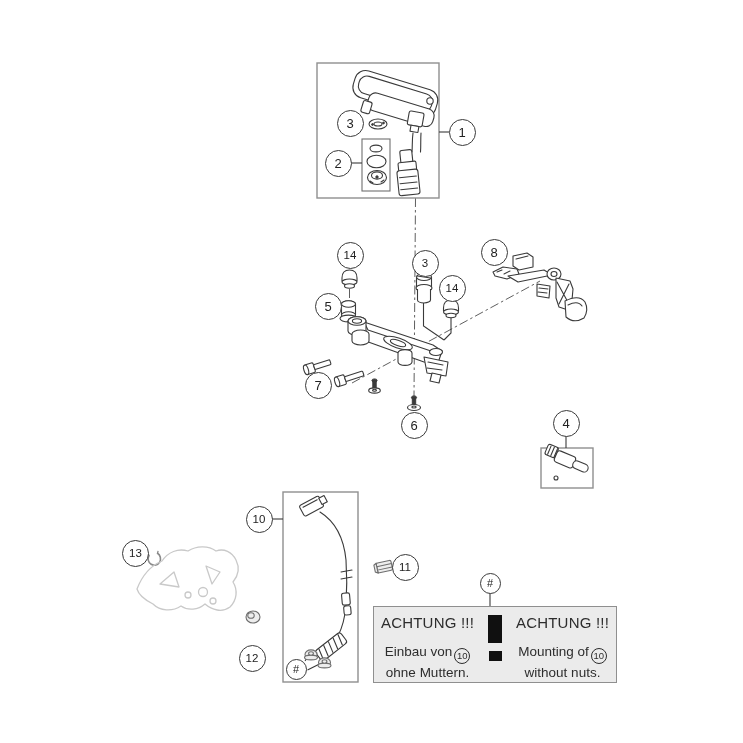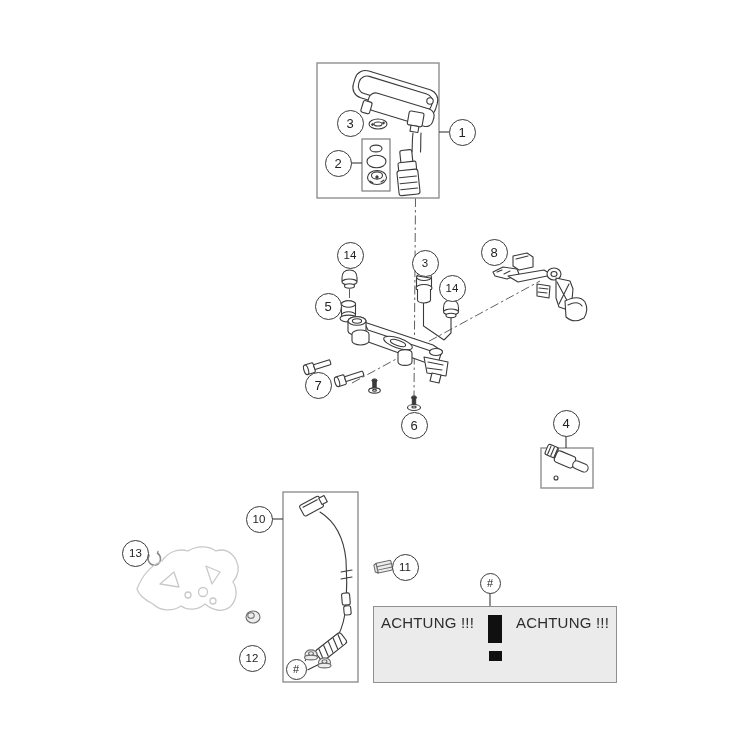--- a/index.html
+++ b/index.html
@@ -287,23 +287,31 @@
       <div class="callout wide" style="left: 336.5px; top: 241.5px;">14</div>
       <div class="callout wide" style="left: 438.5px; top: 274.5px;">14</div>
       <div class="callout wide" style="left: 411.5px; top: 249.5px;">3</div>
       <div class="callout small" style="left: 285.5px; top: 658.5px;">#</div>
       <div class="callout small" style="left: 479.5px; top: 572.5px;">#</div>
     </div>
 
   <div class="warnbox">
     <div class="warncol">
       <div class="warntitle">ACHTUNG !!!</div>
+      <div class="warnlines">
+        <div class="warnline"><span>Einbau von</span><span class="refcircle">10</span></div>
+        <div class="warnline">ohne Muttern.</div>
+      </div>
     </div>
     <div class="warnsym">
       <div class="bar"></div>
       <div class="dot"></div>
     </div>
     <div class="warncol">
       <div class="warntitle">ACHTUNG !!!</div>
+      <div class="warnlines">
+        <div class="warnline"><span>Mounting of</span><span class="refcircle">10</span></div>
+        <div class="warnline">without nuts.</div>
+      </div>
     </div>
   </div>
 
 </div>
 
 </body></html>

